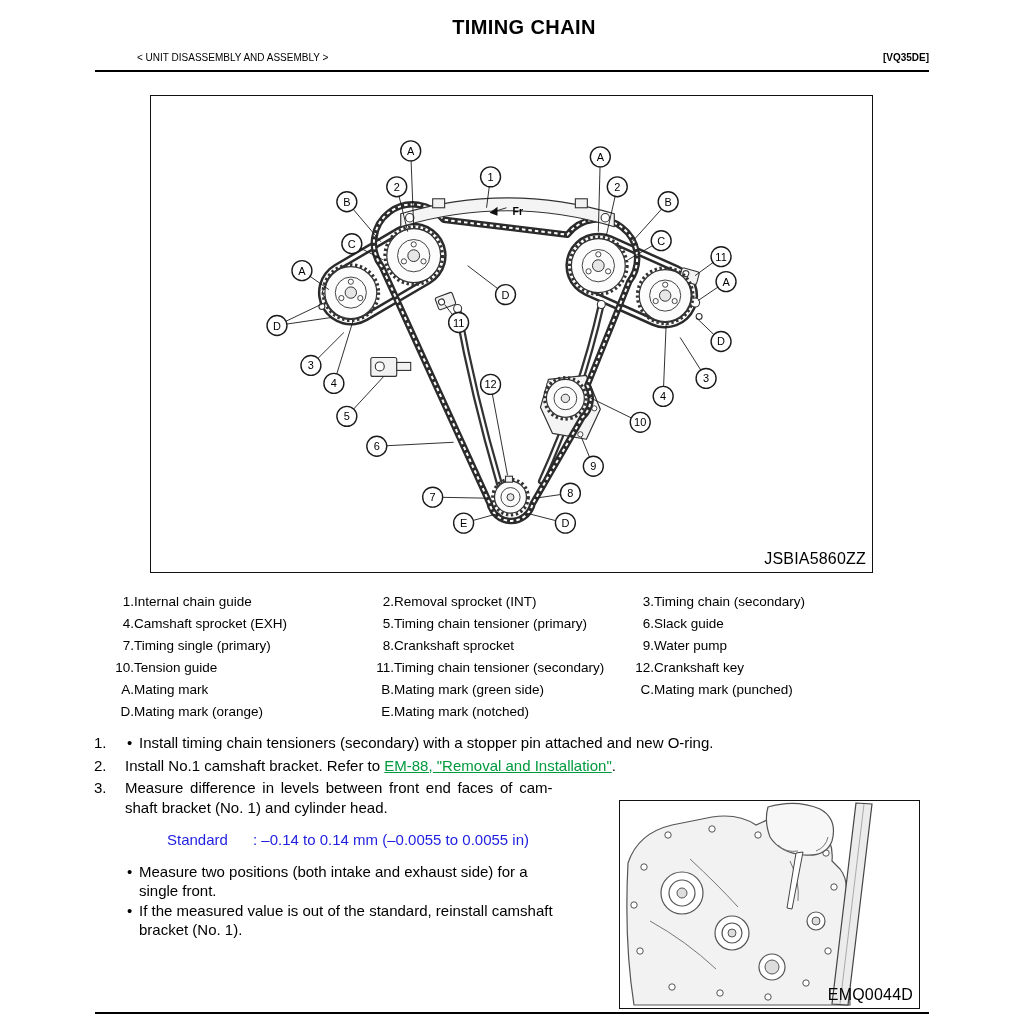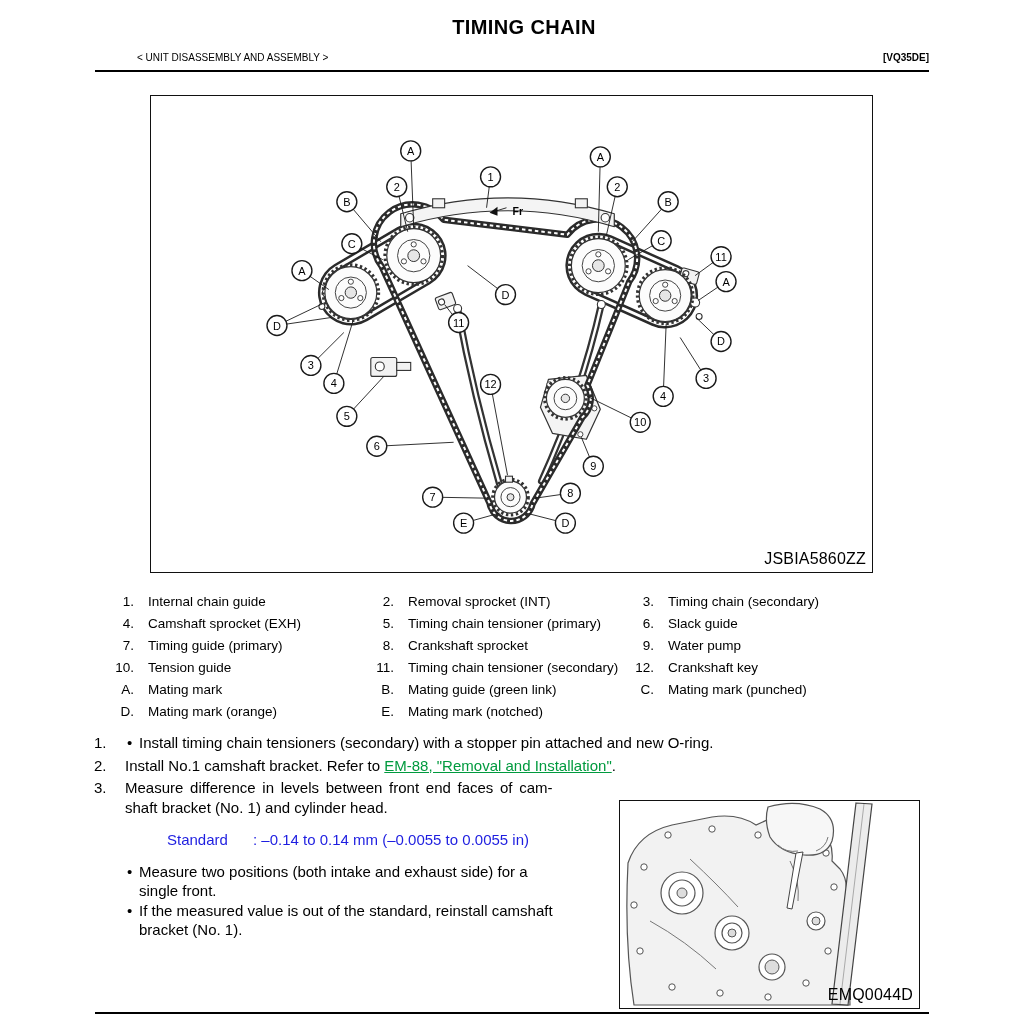--- a/index.html
+++ b/index.html
@@ -43,21 +43,21 @@
   .callout-circle { fill:#fff; stroke:#1a1a1a; stroke-width:1.4; }
   .callout-text { font-size:11px; text-anchor:middle; fill:#000;
     font-family:"Liberation Sans", sans-serif; }
   .fr-text { font-size:10.5px; font-weight:bold; fill:#000; }
 
   .legend { position:absolute; left:100px; top:594px; width:800px;
     display:grid; grid-template-columns:260px 260px 260px; row-gap:7px;
     font-size:13.5px; line-height:15px; }
   .legend-cell { display:flex; }
   .lk { width:34px; text-align:right; flex:none; }
-  .lt { margin-left:14px; }
+  .lt { }
 
   .steps { position:absolute; left:94px; top:733px; width:836px;
     font-size:15px; line-height:19.5px; }
   .step { display:flex; margin-bottom:3px; }
   .step-num { width:31px; flex:none; }
   .step-body { flex:1; }
   .step3 .step-body { max-width:484px; flex:none; }
   .bullet-row { display:flex; margin-left:2px; }
   .bullet-dot { width:12px; flex:none; }
   .justify { text-align:justify; text-align-last:justify; }
@@ -390,21 +390,21 @@
       <div class="legend-cell">
         <span class="lk">5.</span>
         <span class="lt">Timing chain tensioner (primary)</span>
       </div>
       <div class="legend-cell">
         <span class="lk">6.</span>
         <span class="lt">Slack guide</span>
       </div>
       <div class="legend-cell">
         <span class="lk">7.</span>
-        <span class="lt">Timing guide (primary)</span>
+        <span class="lt">Timing single (primary)</span>
       </div>
       <div class="legend-cell">
         <span class="lk">8.</span>
         <span class="lt">Crankshaft sprocket</span>
       </div>
       <div class="legend-cell">
         <span class="lk">9.</span>
         <span class="lt">Water pump</span>
       </div>
       <div class="legend-cell">
@@ -418,21 +418,21 @@
       <div class="legend-cell">
         <span class="lk">12.</span>
         <span class="lt">Crankshaft key</span>
       </div>
       <div class="legend-cell">
         <span class="lk">A.</span>
         <span class="lt">Mating mark</span>
       </div>
       <div class="legend-cell">
         <span class="lk">B.</span>
-        <span class="lt">Mating guide (green link)</span>
+        <span class="lt">Mating mark (green side)</span>
       </div>
       <div class="legend-cell">
         <span class="lk">C.</span>
         <span class="lt">Mating mark (punched)</span>
       </div>
       <div class="legend-cell">
         <span class="lk">D.</span>
         <span class="lt">Mating mark (orange)</span>
       </div>
       <div class="legend-cell">

